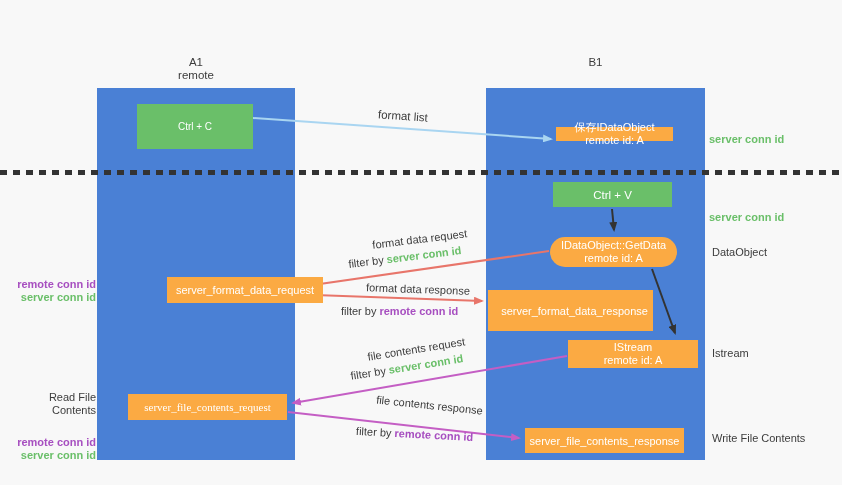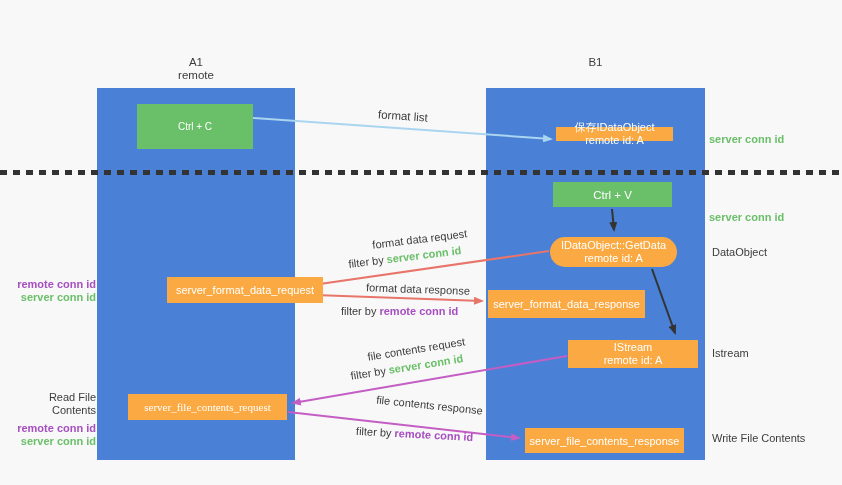--- a/index.html
+++ b/index.html
@@ -19,21 +19,21 @@
     justify-content:center;color:#fff;text-align:center;white-space:nowrap;}
   .green{background:#6abf69;}
   .orange{background:#fbaa43;}
   .node .l{font-size:11px;line-height:13.5px;}
   #n-ctrlc{left:137px;top:104px;width:116px;height:45px;font-size:10px;}
   #n-ctrlv{left:553px;top:182px;width:119px;height:25px;font-size:11.5px;}
   #n-save{left:556px;top:127px;width:117px;height:14px;}
   #n-getdata{left:550px;top:237px;width:127px;height:30px;border-radius:15px;}
   #n-istream{left:568px;top:340px;width:130px;height:28px;}
   #n-freq{left:130px;top:277px;width:156px;height:26px;font-size:11px;margin-left:37px;}
-  #n-fres{left:488px;top:290px;width:157px;height:28px;font-size:11px;}
+  #n-fres{left:488px;top:290px;width:157px;height:41px;font-size:11px;padding-left:8px;}
   #n-creq{left:128px;top:394px;width:159px;height:26px;font-size:11px;font-family:Liberation Serif, serif;}
   #n-cres{left:525px;top:428px;width:159px;height:25px;font-size:11px;}
   .lbl{position:absolute;white-space:nowrap;font-size:11px;color:#3c3c3c;}
   .gt{color:#6abf69;font-weight:bold;}
   .pt{color:#a74fc0;font-weight:bold;}
   .fb{margin-right:3px;}
   #lb-formatlist{left:378px;top:110px;transform:rotate(4deg);font-size:11.5px;}
   #lb-fdreq{left:372px;top:233px;transform:rotate(-7deg);}
   #lb-fbs1{left:348px;top:251px;transform:rotate(-7deg);}
   #lb-fdres{left:366px;top:283px;transform:rotate(2deg);}
@@ -43,21 +43,21 @@
   #lb-fcres{left:376px;top:399px;transform:rotate(6deg);}
   #lb-fbr2{left:356px;top:428px;transform:rotate(3deg);}
   #sl-scid-top{left:709px;top:133px;}
   #sl-scid-mid{left:709px;top:211px;}
   #sl-dataobject{left:712px;top:246px;}
   #sl-istream{left:712px;top:347px;}
   #sl-write{left:712px;top:432px;}
   .left-block{position:absolute;text-align:right;font-size:11px;line-height:13px;}
   #lblk-mid{left:8px;top:278px;width:88px;}
   #lblk-bot{left:2px;top:391px;width:94px;}
-  #lblk-bot .first{margin-bottom:5px;}
+  #lblk-bot .first{margin-bottom:19px;}
   svg.overlay{position:absolute;left:0;top:0;pointer-events:none;}
 </style>
 </head>
 <body>
 
 <div class="canvas">
 
 
   <div class="col-header" id="hdr-left">
     <div>A1</div>

